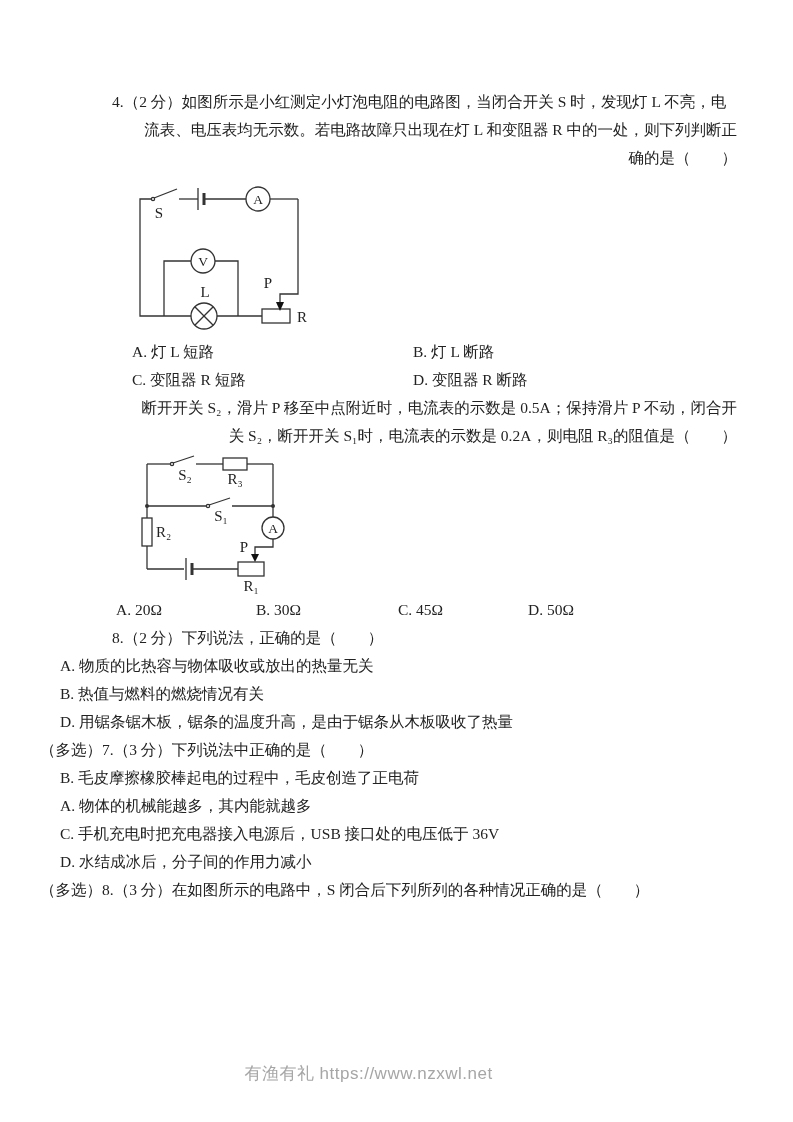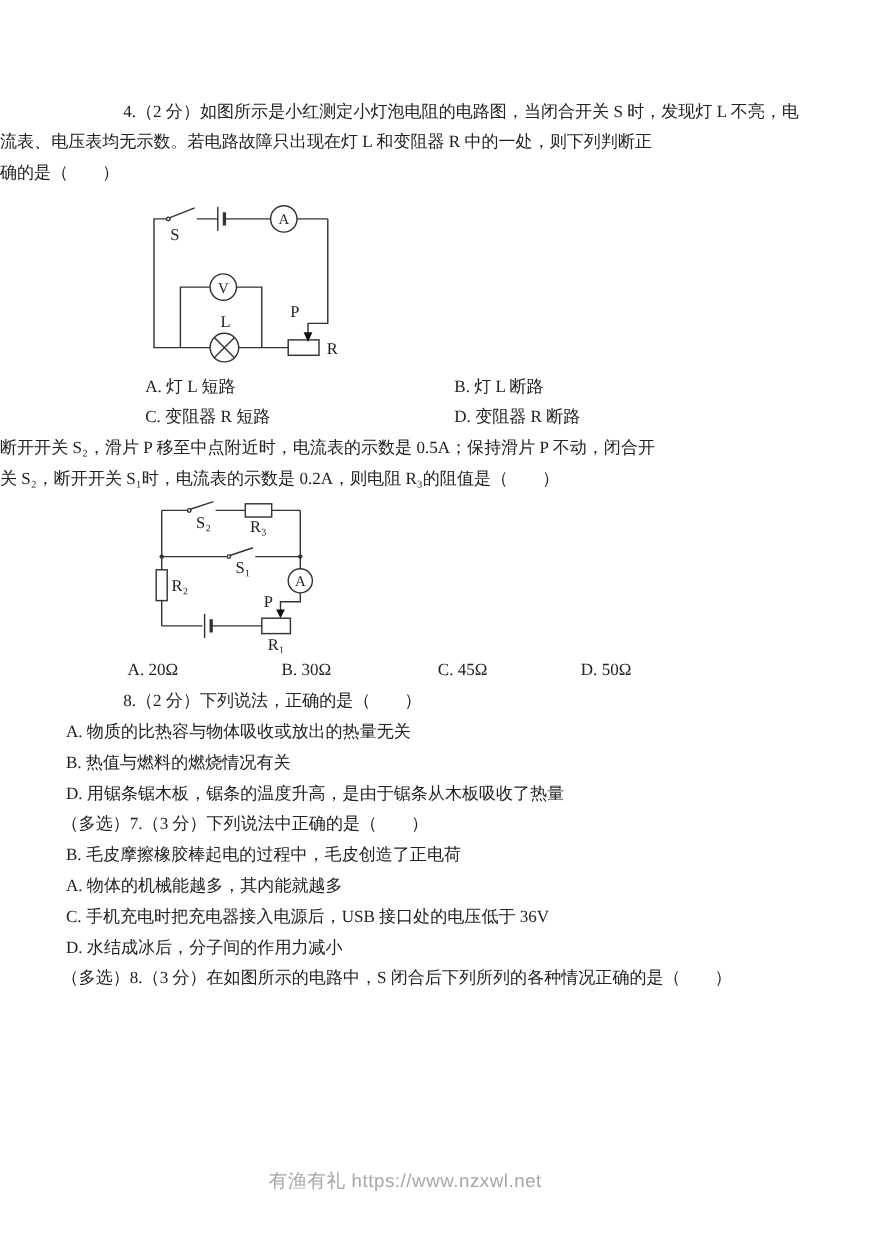--- a/index.html
+++ b/index.html
@@ -8,22 +8,22 @@
     width:737px;height:1122px;
     background:#ffffff;
     font-family:"Liberation Serif",serif;
     font-size:15.5px;
     color:#222222;
     overflow:hidden;
   }
   .content{padding-top:88px;}
   .line{line-height:28px;white-space:pre-wrap;}
   .l-num{margin-left:112px;}
-  .l-wrap{}
-  .l-multi{margin-left:56px;}
+  .l-wrap{margin-left:122px;text-align:right;}
+  .l-multi{margin-left:40px;}
   .l-opt{margin-left:60px;}
   .circuit{display:block;}
   .c4{margin:4px 0 2px 131px;}
   .c5{margin:2px 0 2px 140px;}
   .opts-grid2{display:grid;grid-template-columns:281px auto;margin-left:132px;line-height:28px;}
   .opts-row4{display:flex;margin-left:116px;line-height:28px;}
   .opts-row4 span{white-space:pre;}
   .opts-row4 span:nth-child(1){width:140px;}
   .opts-row4 span:nth-child(2){width:142px;}
   .opts-row4 span:nth-child(3){width:130px;}

